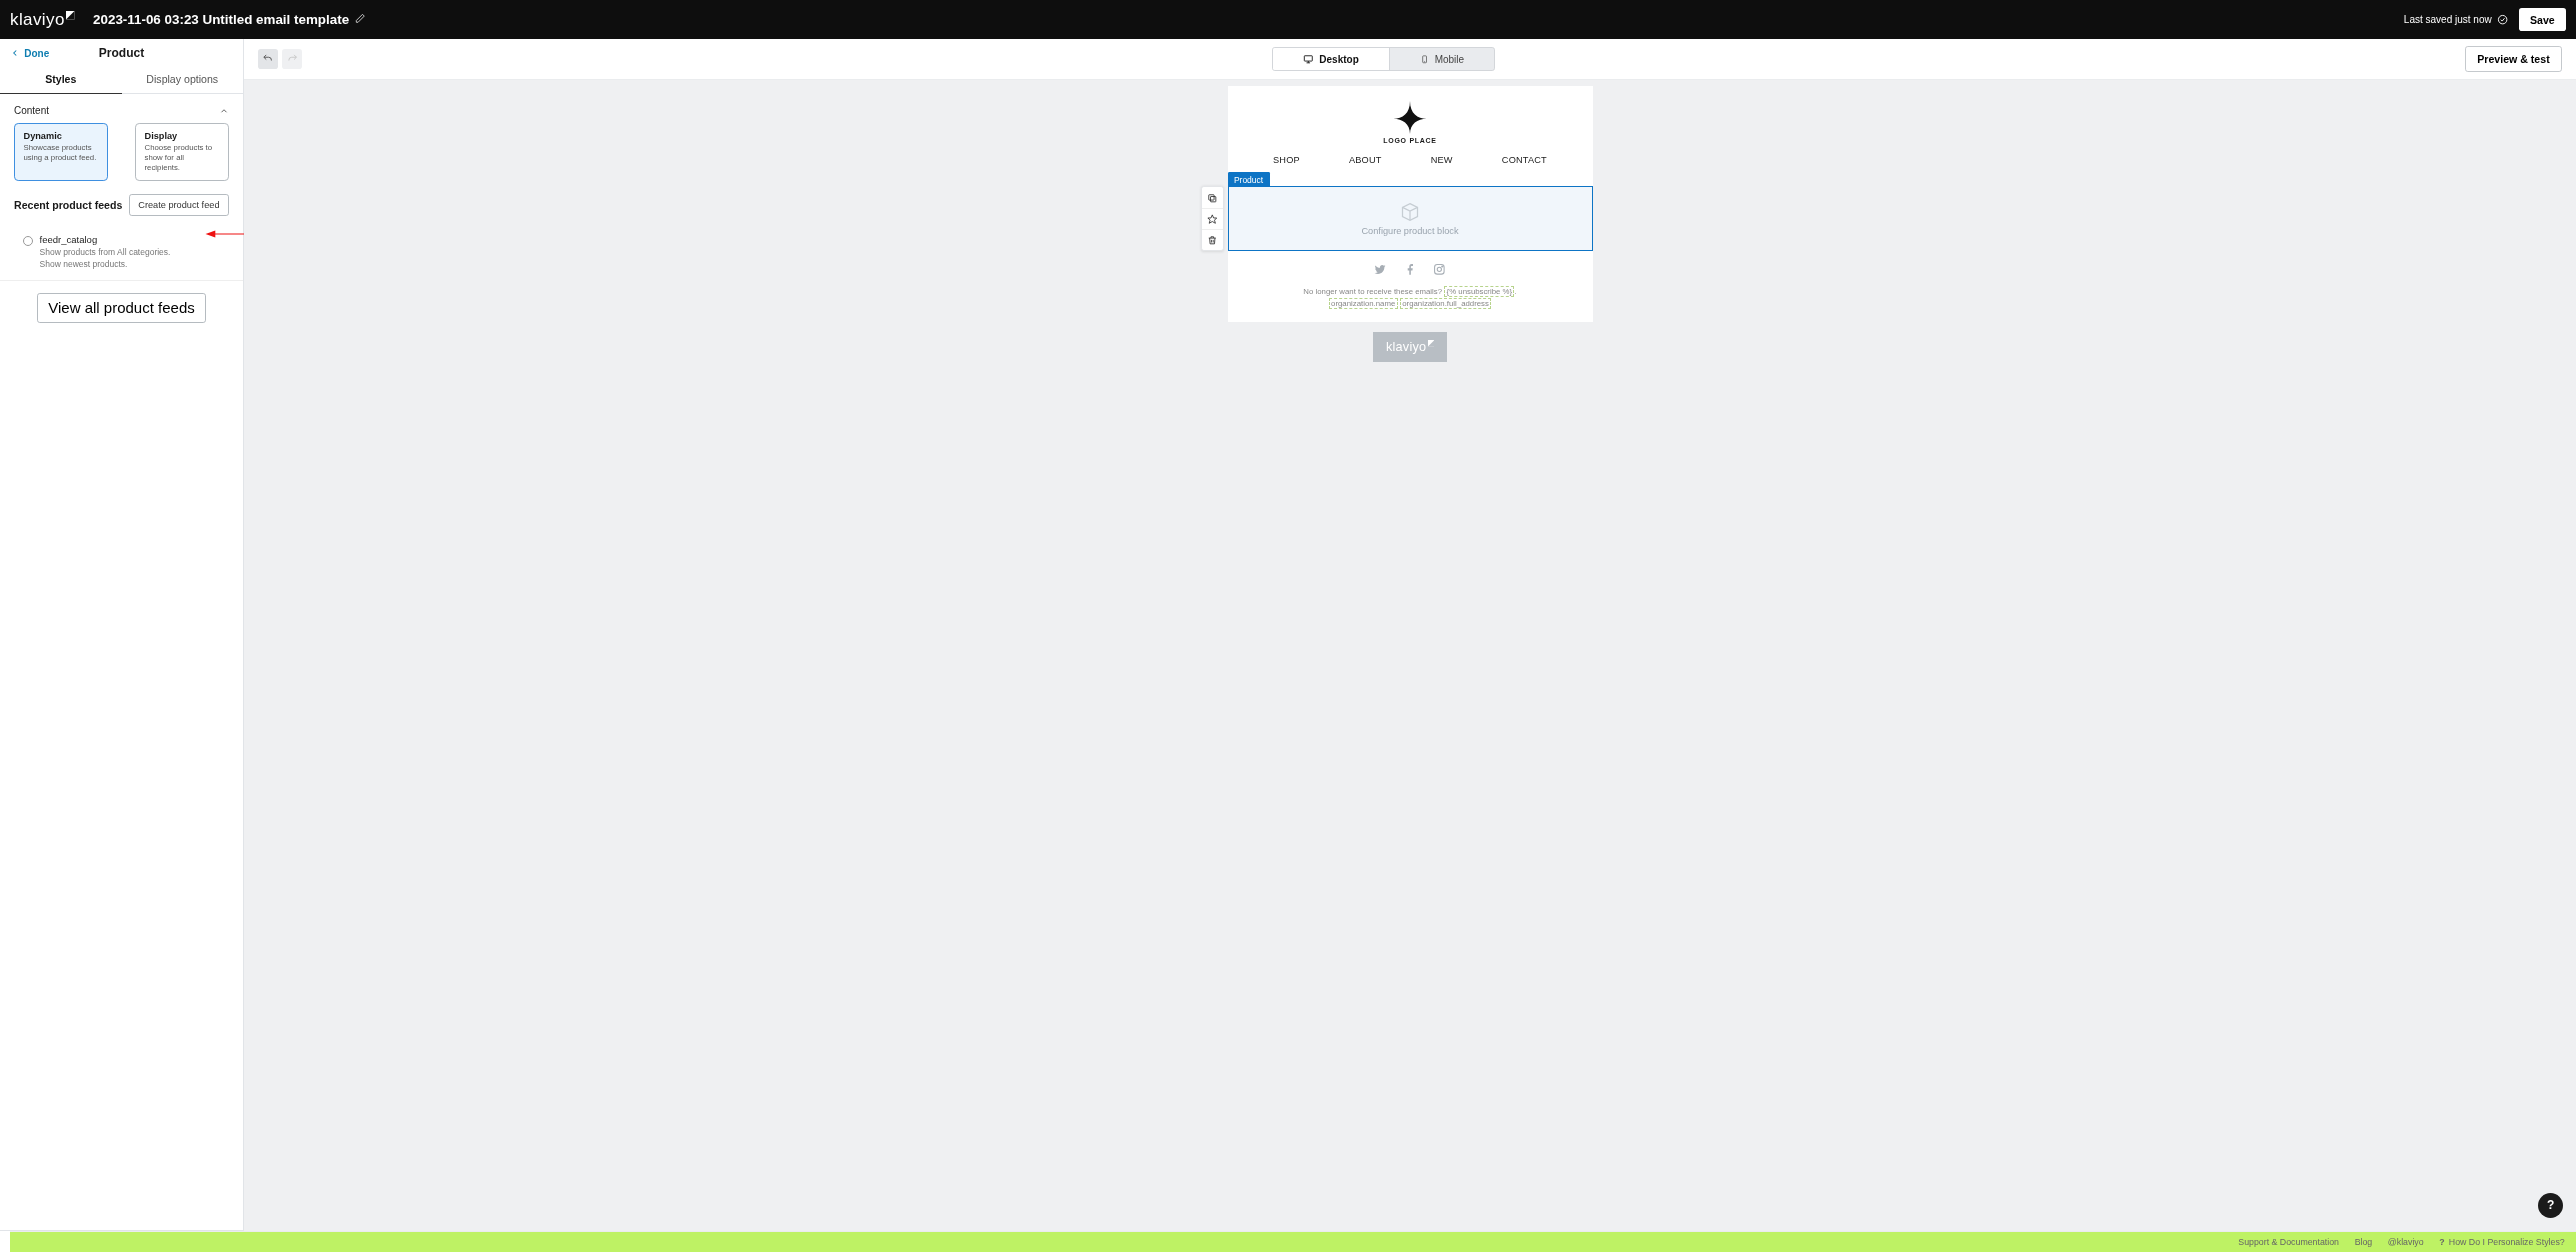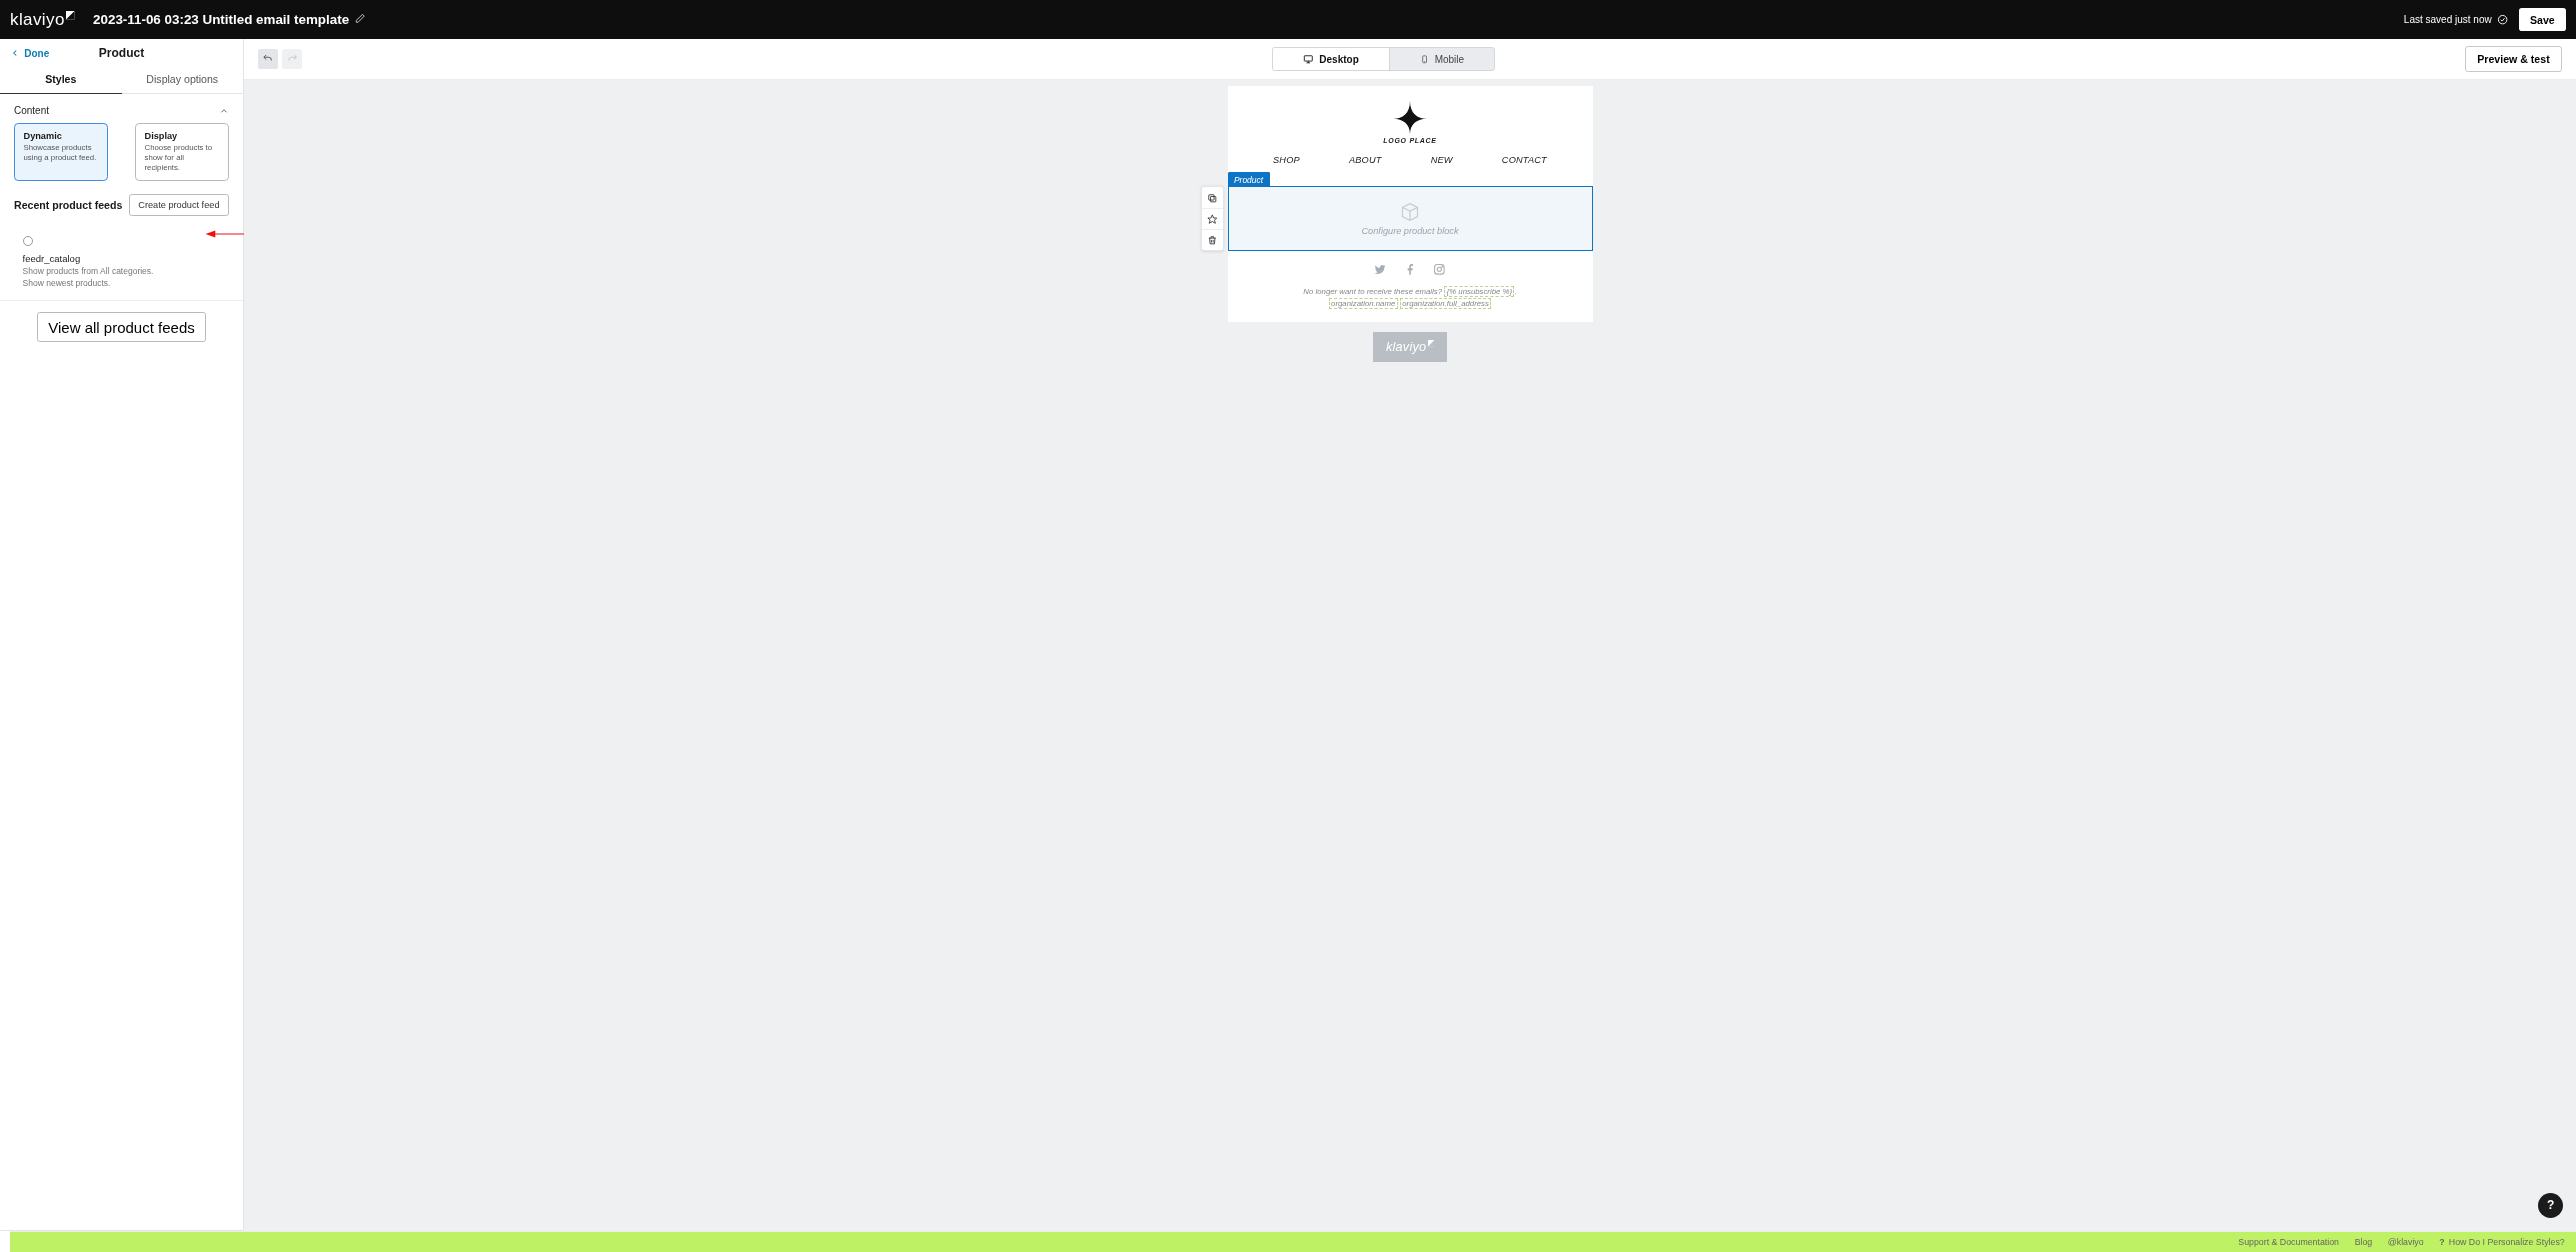--- a/index.html
+++ b/index.html
@@ -64,21 +64,21 @@
     flex:1; border:0.7px solid #b5bbc0; border-radius:4.2px; padding:7px 8.5px; cursor:pointer;
   }
   .opt-card.selected { border:0.7px solid #3e8fe0; background:#eaf4fd; }
   .opt-card .t { font-weight:600; font-size:9.2px; margin-bottom:1.4px;}
   .opt-card .d { font-size:7.8px; color:#555; line-height:1.3; }
 
   .feeds-head { display:flex; justify-content:space-between; align-items:center; padding:0 14px 8.5px; }
   .feeds-head h3 { font-size:10.6px; font-weight:700; }
   .create-feed-btn { border:0.7px solid #b5bbc0; background:#fff; border-radius:2.8px; padding:5px 8.5px; font-size:9.2px; cursor:pointer; color:#333;}
 
-  .feed-item { display:flex; gap:7px; padding:10px 14px 10px 22.6px; border-bottom:0.7px solid #eee;flex-direction:column; }
+  .feed-item { display:flex; gap:7px; padding:10px 14px 10px 22.6px; border-bottom:0.7px solid #eee; }
   .feed-item .radio {
     width:10px; height:10px; border:0.7px solid #999; border-radius:50%; margin-top:2.1px; flex-shrink:0;
   }
   .feed-item .txt .name { font-size:9.5px; color:#222; }
   .feed-item .txt .meta { font-size:8.5px; color:#777; margin-top:1.4px; line-height:1.4;}
   .view-all-wrap { text-align:center; padding:11.3px 0; }
   .view-all-btn { border:0.7px solid #b5bbc0; background:#fff; border-radius:2.8px; padding:5.7px 10px; font-size:15px; cursor:pointer; }
 
   .sb-bottom-divider { border-top:0.7px solid #e1e4e8; margin-top:auto; }
 
@@ -95,21 +95,21 @@
   .icon-btn.disabled { opacity:.55; cursor:default; }
   .device-toggle {
     margin:0 auto; display:flex; border:0.7px solid #d3d6da; border-radius:2.8px; overflow:hidden; background:#e9ebee;
   }
   .device-toggle .seg { padding:5.7px 30px; font-size:10px; display:flex; align-items:center; gap:5.7px; cursor:pointer; color:#444;}
   .device-toggle .seg.active { background:#fff; font-weight:600; color:#111; border-right:0.7px solid #d3d6da;}
   .preview-btn {
     border:0.7px solid #c5c9cd; background:#fff; border-radius:2.8px; padding:6.4px 11.3px; font-size:10.6px; font-weight:600; cursor:pointer;
   }
 
-  .canvas-scroll { flex:1; background:#eff0f2; overflow:auto; padding-top:5.7px; position:relative;font-style:italic; }
+  .canvas-scroll { flex:1; background:#eff0f2; overflow:auto; padding-top:5.7px; position:relative; }
   .email-wrap { width:365px; margin:0 auto; position:relative; }
   .email {
     background:#fff; padding-top:15.6px;
   }
   .logo-place { text-align:center; margin-bottom:5.7px; }
   .logo-place .mark svg { display:block; margin:0 auto;}
   .logo-place .lp-text { font-size:7px; font-weight:700; letter-spacing:0.7px; margin-top:2.8px;}
   .nav-row { display:flex; justify-content:space-around; padding:5.7px 21px 7px; font-size:9.2px; font-weight:400; letter-spacing:0.2px;}
   .nav-row span { cursor:pointer; }
 

